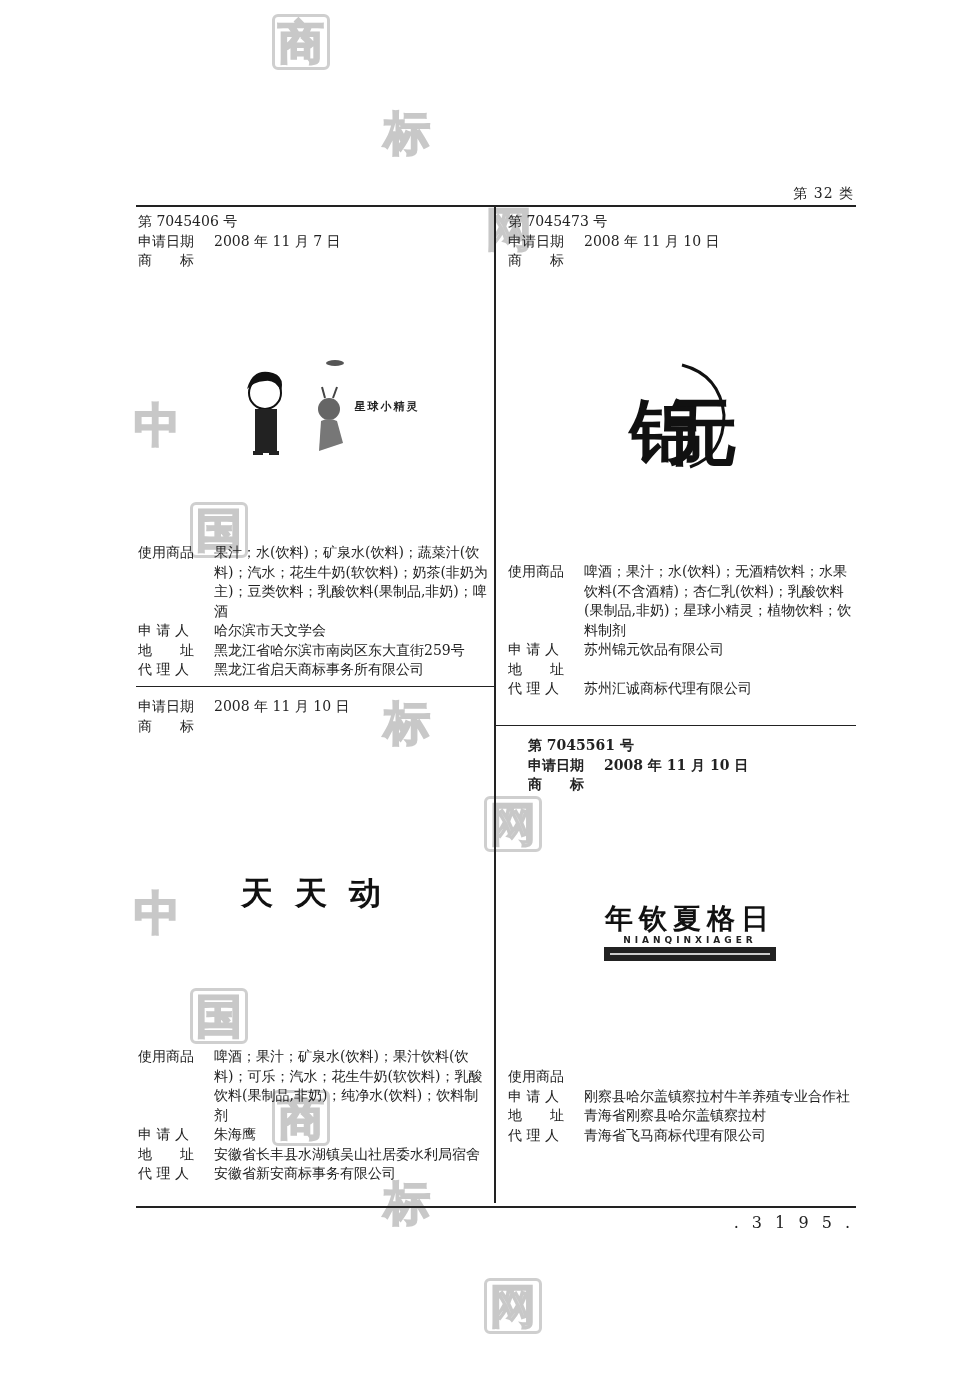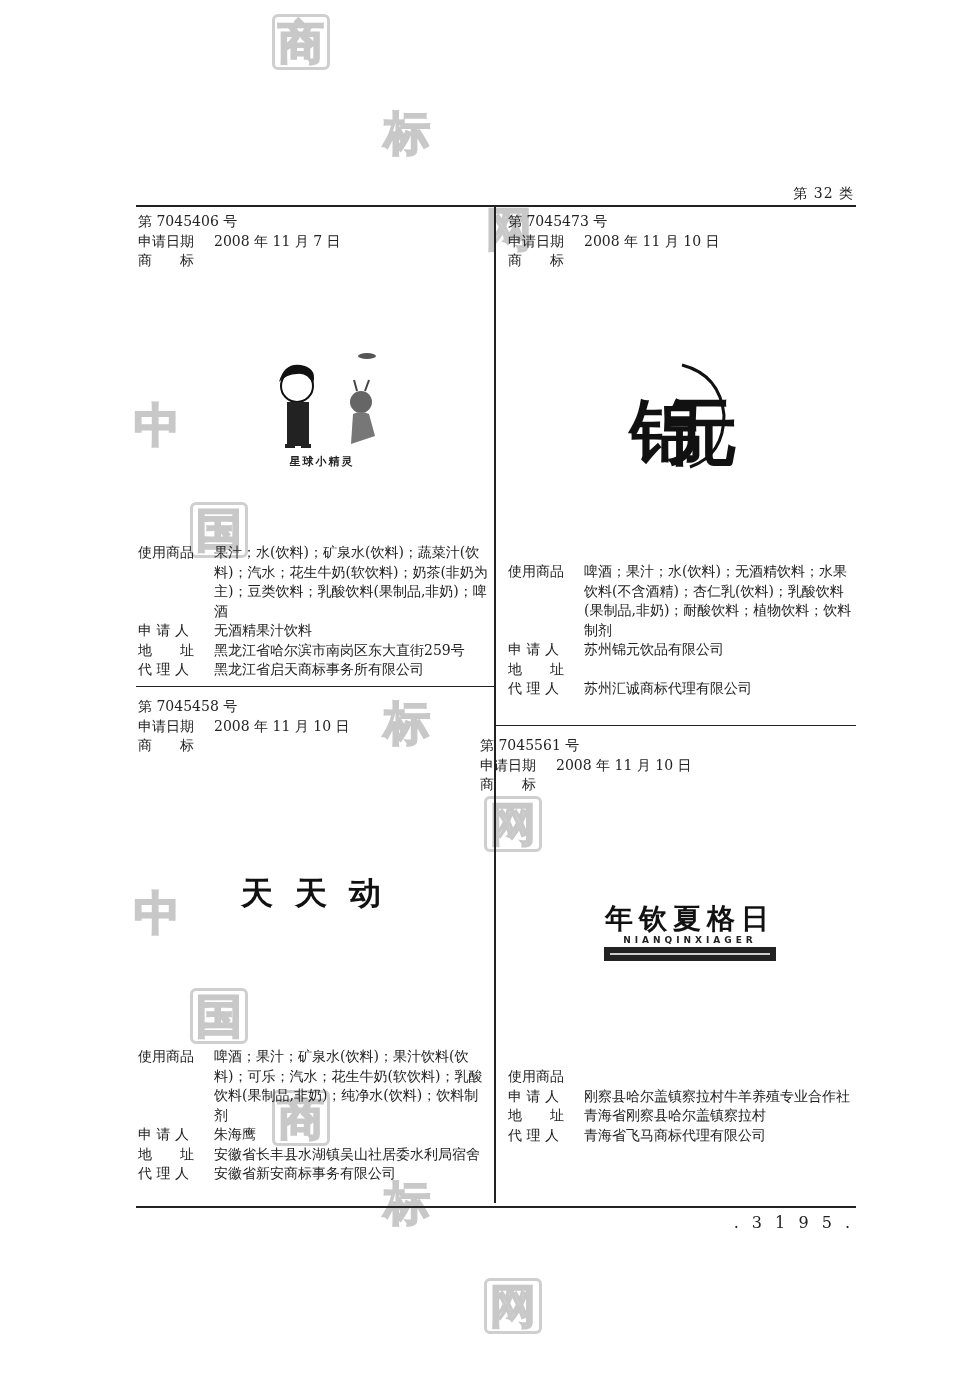--- a/index.html
+++ b/index.html
@@ -64,21 +64,21 @@
 <div class="entry" style="left:138px;top:212px;width:350px;">
   <div class="head-line">第 7045406 号</div>
   <div class="row">
       <span class="lbl">申请日期</span>
       <span class="val">2008 年 11 月 7 日</span>
     </div>
   <div class="row">
       <span class="lbl">商　　标</span>
     </div>
 </div>
-<div class="tm-box" style="left:206px;top:340px;width:232px;height:132px;flex-direction:column;">
+<div class="tm-box" style="left:206px;top:340px;width:232px;height:132px;flex-direction:row;">
   <svg width="130" height="110" viewBox="0 0 130 110">
     <ellipse cx="110" cy="12" rx="9" ry="3" fill="#555"></ellipse>
     <circle cx="40" cy="42" r="16" fill="#fff" stroke="#111" stroke-width="2"></circle>
     <path d="M22 38 Q28 16 48 22 Q60 26 56 40 Q50 28 40 30 Q30 30 22 38Z" fill="#111"></path>
     <rect x="30" y="58" width="22" height="44" fill="#222"></rect>
     <rect x="28" y="100" width="10" height="4" fill="#222"></rect>
       <rect x="44" y="100" width="10" height="4" fill="#222"></rect>
     <circle cx="104" cy="58" r="11" fill="#666"></circle>
     <line x1="100" y1="47" x2="97" y2="36" stroke="#444" stroke-width="2"></line>
     <line x1="108" y1="47" x2="112" y2="36" stroke="#444" stroke-width="2"></line>
@@ -86,21 +86,21 @@
   </svg>
   <div style="font-size:11px;font-weight:bold;letter-spacing:2px;">星球小精灵</div>
 </div>
 <div class="entry" style="left:138px;top:543px;width:350px;">
   <div class="row">
       <span class="lbl">使用商品</span>
       <span class="val">果汁；水(饮料)；矿泉水(饮料)；蔬菜汁(饮料)；汽水；花生牛奶(软饮料)；奶茶(非奶为主)；豆类饮料；乳酸饮料(果制品,非奶)；啤酒</span>
     </div>
   <div class="row">
       <span class="lbl">申 请 人</span>
-      <span class="val">无酒精果汁饮料</span>
+      <span class="val">哈尔滨市天文学会</span>
     </div>
   <div class="row">
       <span class="lbl">地　　址</span>
       <span class="val">黑龙江省哈尔滨市南岗区东大直街259号</span>
     </div>
   <div class="row">
       <span class="lbl">代 理 人</span>
       <span class="val">黑龙江省启天商标事务所有限公司</span>
     </div>
 </div>
@@ -117,37 +117,36 @@
 </div>
 <div class="tm-box" style="left:600px;top:345px;width:140px;height:130px;">
   <svg width="140" height="130" viewBox="0 0 140 130">
     <path d="M82 20 Q120 30 124 70 Q124 110 90 122" fill="none" stroke="#111" stroke-width="3"></path>
     <text x="66" y="112" text-anchor="middle" font-size="72" font-weight="bold" fill="#111" font-family="DejaVu Sans, sans-serif" style="letter-spacing:-36px;">锦元</text>
   </svg>
 </div>
 <div class="entry" style="left:508px;top:562px;width:348px;">
   <div class="row">
       <span class="lbl">使用商品</span>
-      <span class="val">啤酒；果汁；水(饮料)；无酒精饮料；水果饮料(不含酒精)；杏仁乳(饮料)；乳酸饮料(果制品,非奶)；耐酸饮料；植物饮料；饮料制剂</span>
+      <span class="val">啤酒；果汁；水(饮料)；无酒精饮料；水果饮料(不含酒精)；杏仁乳(饮料)；乳酸饮料(果制品,非奶)；星球小精灵；植物饮料；饮料制剂</span>
     </div>
   <div class="row">
       <span class="lbl">申 请 人</span>
       <span class="val">苏州锦元饮品有限公司</span>
     </div>
   <div class="row">
       <span class="lbl">地　　址</span>
     </div>
   <div class="row">
       <span class="lbl">代 理 人</span>
       <span class="val">苏州汇诚商标代理有限公司</span>
     </div>
 </div>
 
 <div class="entry" style="left:138px;top:697px;width:350px;">
-  <div class="head-line">第 7045458 号</div>
   <div class="row">
       <span class="lbl">申请日期</span>
       <span class="val">2008 年 11 月 10 日</span>
     </div>
   <div class="row">
       <span class="lbl">商　　标</span>
     </div>
 </div>
 <div class="tm-box" style="left:206px;top:838px;width:232px;height:112px;">
   <span class="tm-text-calli">天天动</span>
@@ -164,21 +163,21 @@
   <div class="row">
       <span class="lbl">地　　址</span>
       <span class="val">安徽省长丰县水湖镇吴山社居委水利局宿舍</span>
     </div>
   <div class="row">
       <span class="lbl">代 理 人</span>
       <span class="val">安徽省新安商标事务有限公司</span>
     </div>
 </div>
 
-<div class="entry" style="left:480px;top:736px;width:348px;">
+<div class="entry" style="left:528px;top:736px;width:348px;font-weight:bold;">
   <div class="head-line">第 7045561 号</div>
   <div class="row">
       <span class="lbl">申请日期</span>
       <span class="val">2008 年 11 月 10 日</span>
     </div>
   <div class="row">
       <span class="lbl">商　　标</span>
     </div>
 </div>
 <div class="tm-box" style="left:590px;top:890px;width:200px;height:84px;flex-direction:column;">

